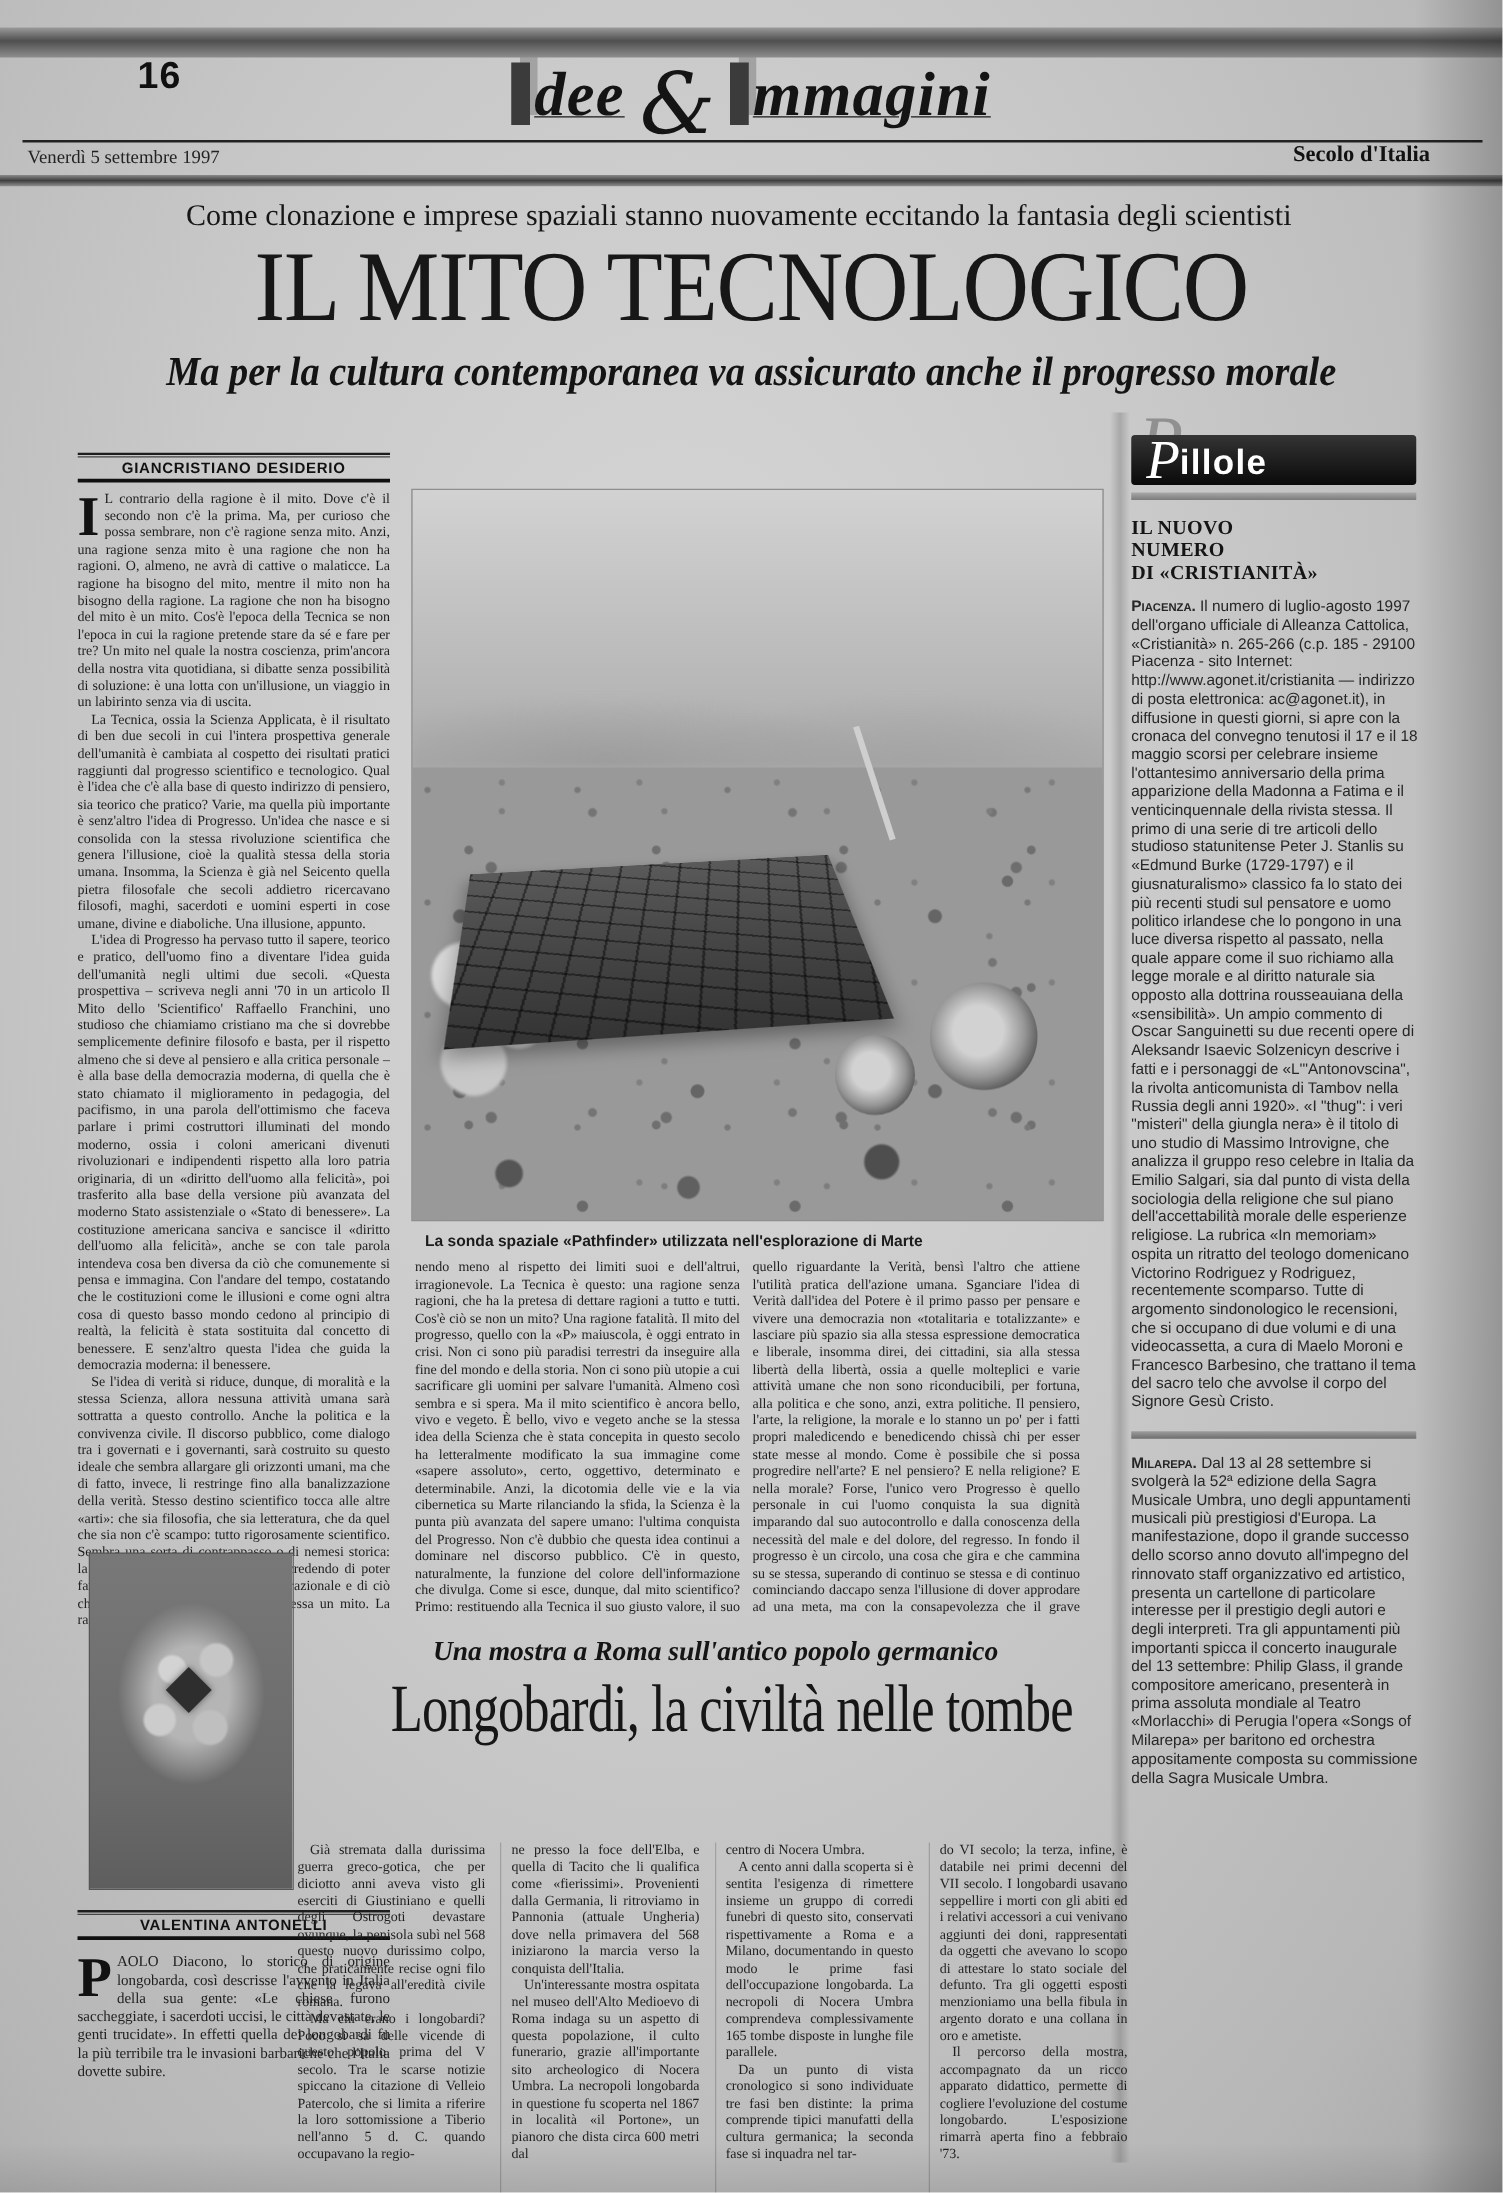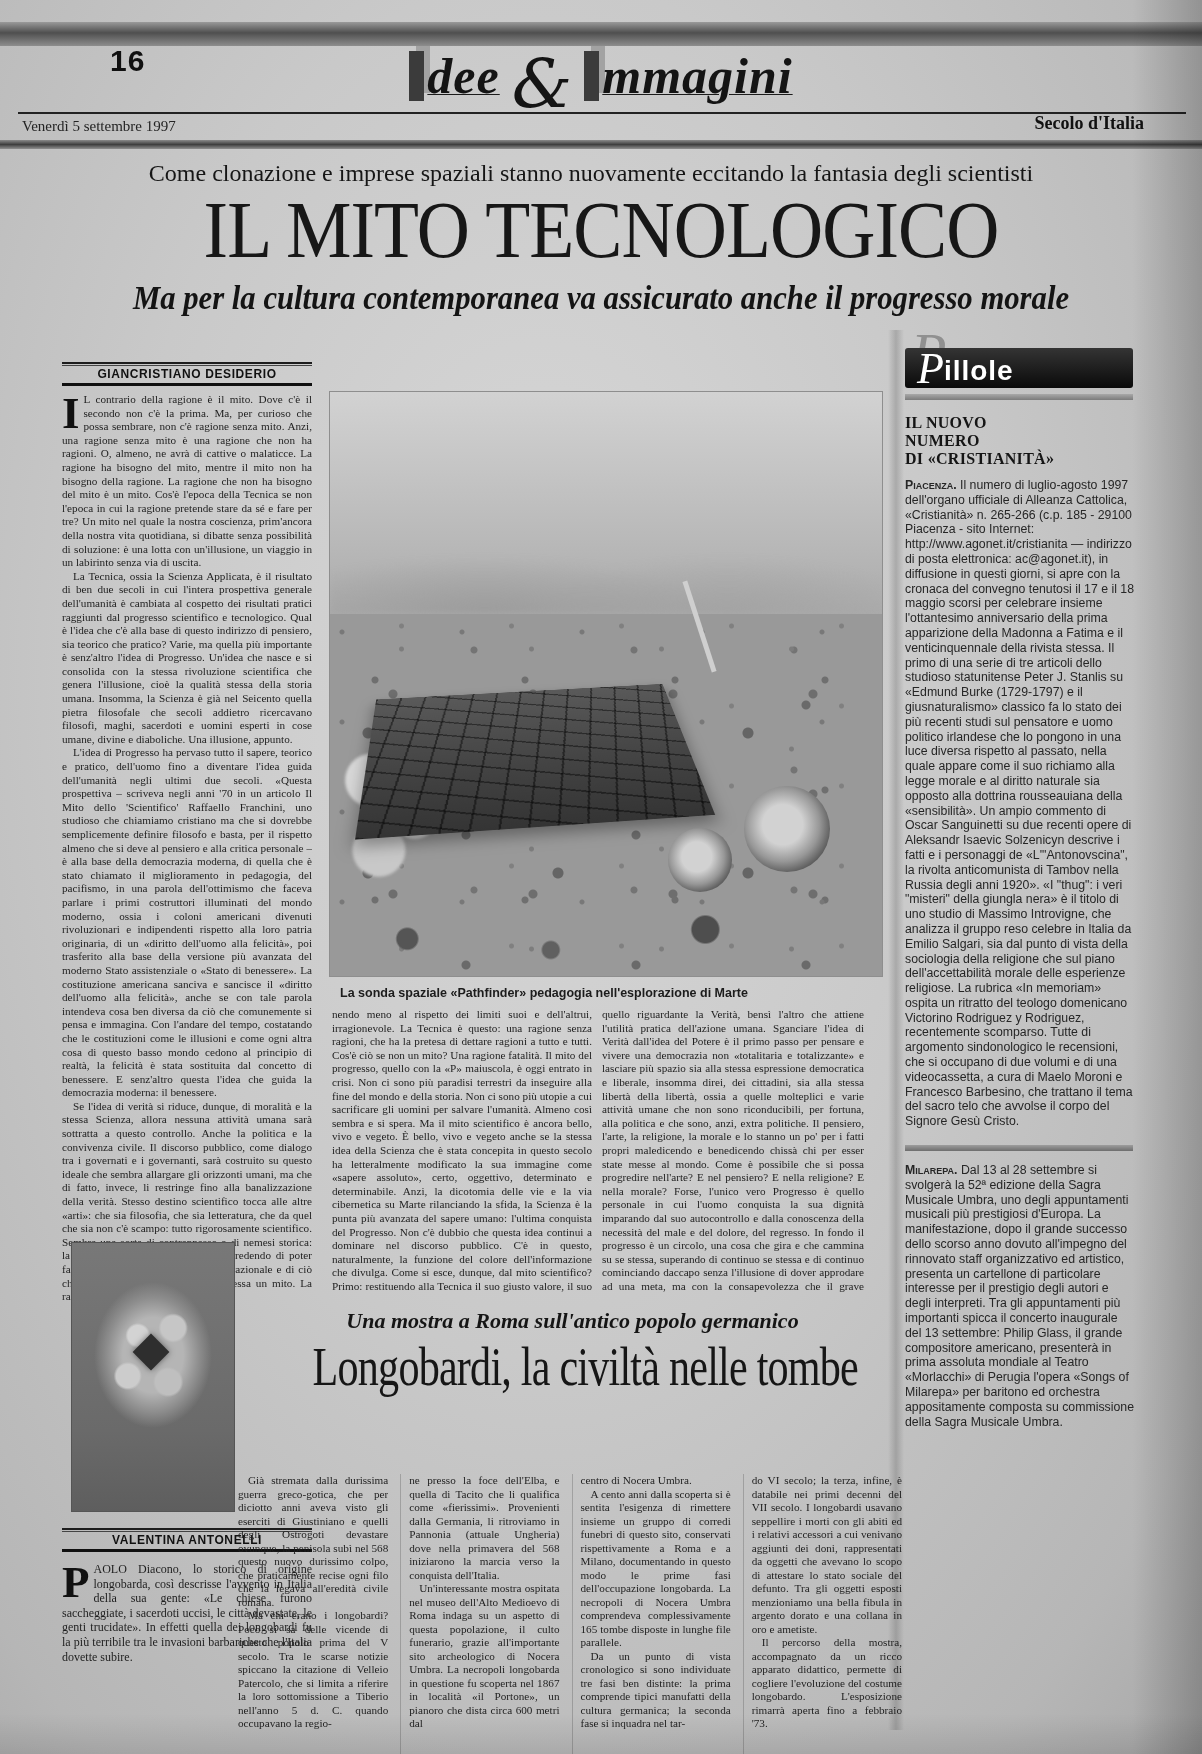--- a/index.html
+++ b/index.html
@@ -183,21 +183,21 @@
   <div class="ph-sky"></div>
   <div class="ph-hills"></div>
   <div class="ph-ground"></div>
   <div class="ph-airbags"></div>
   <div class="ph-panel"></div>
   <div class="ph-mast"></div>
   <div class="ph-wheel w1"></div>
   <div class="ph-wheel w2"></div>
   <div class="ph-fg"></div>
 </div>
-<div class="caption">La sonda spaziale «Pathfinder» pedagogia nell'esplorazione di Marte</div>
+<div class="caption">La sonda spaziale «Pathfinder» utilizzata nell'esplorazione di Marte</div>
 
 <div class="bodycol col2">
   <p>nendo meno al rispetto dei limiti suoi e dell'altrui, irragionevole. La Tecnica è questo: una ragione senza ragioni, che ha la pretesa di dettare ragioni a tutto e tutti. Cos'è ciò se non un mito? Una ragione fatalità. Il mito del progresso, quello con la «P» maiuscola, è oggi entrato in crisi. Non ci sono più paradisi terrestri da inseguire alla fine del mondo e della storia. Non ci sono più utopie a cui sacrificare gli uomini per salvare l'umanità. Almeno così sembra e si spera. Ma il mito scientifico è ancora bello, vivo e vegeto. È bello, vivo e vegeto anche se la stessa idea della Scienza che è stata concepita in questo secolo ha letteralmente modificato la sua immagine come «sapere assoluto», certo, oggettivo, determinato e determinabile. Anzi, la dicotomia delle vie e la via cibernetica su Marte rilanciando la sfida, la Scienza è la punta più avanzata del sapere umano: l'ultima conquista del Progresso. Non c'è dubbio che questa idea continui a dominare nel discorso pubblico. C'è in questo, naturalmente, la funzione del colore dell'informazione che divulga. Come si esce, dunque, dal mito scientifico? Primo: restituendo alla Tecnica il suo giusto valore, il suo giusto posto nel mondo che, evidentemente, non è</p>
 </div>
 <div class="bodycol col3">
   <p>quello riguardante la Verità, bensì l'altro che attiene l'utilità pratica dell'azione umana. Sganciare l'idea di Verità dall'idea del Potere è il primo passo per pensare e vivere una democrazia non «totalitaria e totalizzante» e lasciare più spazio sia alla stessa espressione democratica e liberale, insomma direi, dei cittadini, sia alla stessa libertà della libertà, ossia a quelle molteplici e varie attività umane che non sono riconducibili, per fortuna, alla politica e che sono, anzi, extra politiche. Il pensiero, l'arte, la religione, la morale e lo stanno un po' per i fatti propri maledicendo e benedicendo chissà chi per esser state messe al mondo. Come è possibile che si possa progredire nell'arte? E nel pensiero? E nella religione? E nella morale? Forse, l'unico vero Progresso è quello personale in cui l'uomo conquista la sua dignità imparando dal suo autocontrollo e dalla conoscenza della necessità del male e del dolore, del regresso. In fondo il progresso è un circolo, una cosa che gira e che cammina su se stessa, superando di continuo se stessa e di continuo cominciando daccapo senza l'illusione di dover approdare ad una meta, ma con la consapevolezza che il grave nichilismo è il senso del tempo che si cerca. E non si trova.</p>
 </div>
 
 <div class="gutter"></div>
 

